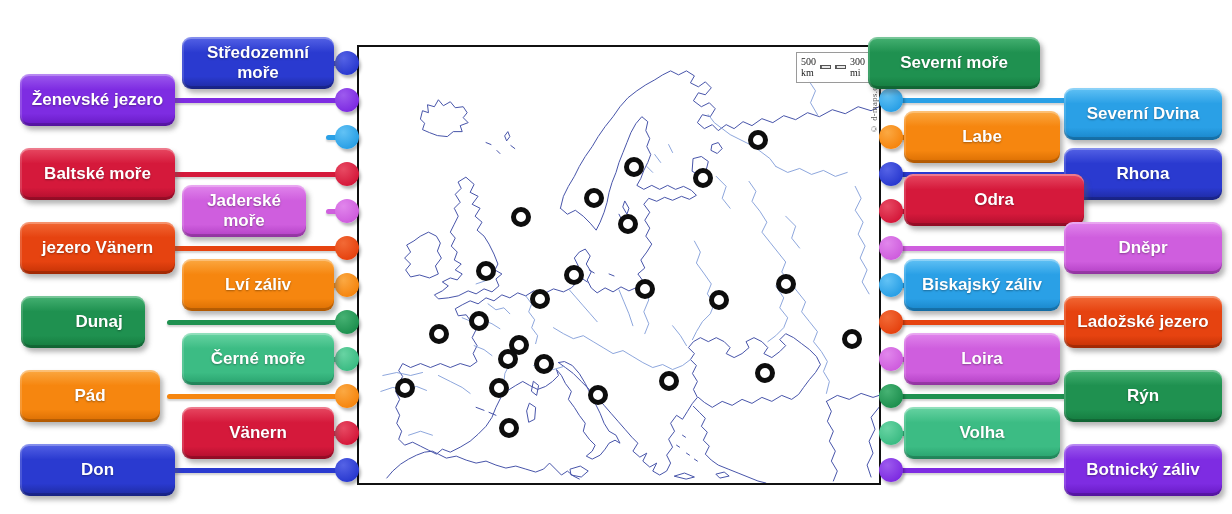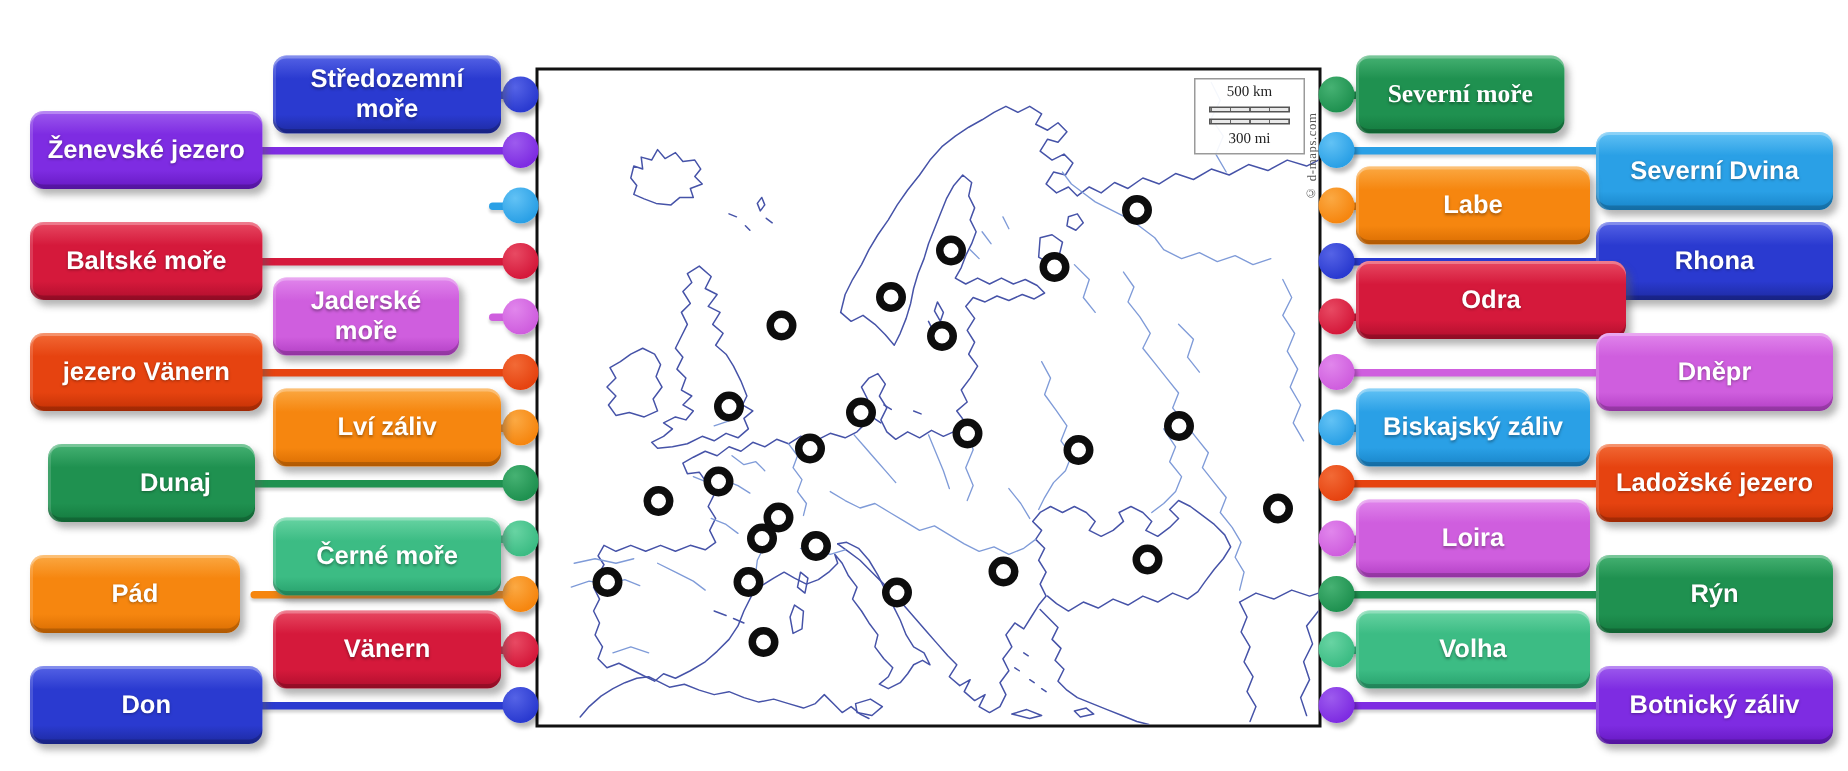--- a/index.html
+++ b/index.html
@@ -18,21 +18,21 @@
   .cdot{position:absolute;z-index:2;width:24px;height:24px;border-radius:50%;
         box-shadow:2px 3px 3px rgba(0,0,0,.28);cursor:pointer;}
   
   #mapbox{position:absolute;left:357px;top:45px;width:524px;height:440px;
           border:2px solid #111;box-sizing:border-box;background:#fff;z-index:0;}
   #mapbox svg{display:block;width:100%;height:100%;}
   .marker{position:absolute;width:10px;height:10px;background:#fff;border:5px solid #0d0d0d;
           border-radius:50%;box-sizing:content-box;cursor:pointer;}
   
   .scalebox{position:absolute;top:5px;right:9px;width:64px;padding:3px 4px 4px;border:1px solid #9a9a9a;
-            background:rgba(255,255,255,.92);display:flex;flex-direction:column;align-items:center;gap:4px;
+            background:rgba(255,255,255,.92);display:flex;align-items:center;gap:4px;
             font-family:"Liberation Serif",serif;font-size:10px;color:#222;z-index:2;}
   .sbar{width:54px;height:4px;border:1px solid #555;box-sizing:border-box;
         background:repeating-linear-gradient(90deg,#666 0 1px,#e9e9e9 1px 13px);}
   .copyright{position:absolute;top:28px;right:0px;z-index:2;writing-mode:vertical-rl;
              transform:rotate(180deg);font-family:"Liberation Serif",serif;font-size:8.5px;color:#555;
              letter-spacing:.4px;}
 </style>
 </head>
 <body>
 
@@ -127,36 +127,36 @@
     <div class="cdot" style="left: 335px; top: 199px; background: radial-gradient(circle at 35% 30%, rgb(225, 134, 236), rgb(207, 94, 222) 72%);"></div>
     <div class="chip" style="--light: #e186ec; --body: #cf5ede; --dark: #b23fc4; left: 182px; width: 124px; top: 185px; height: 52px;">Jaderské moře</div>
     <div class="cline" style="left: 167px; width: 180px; top: 245.5px; background: rgb(230, 67, 16);"></div>
     <div class="cdot" style="left: 335px; top: 236px; background: radial-gradient(circle at 35% 30%, rgb(242, 106, 54), rgb(230, 67, 16) 72%);"></div>
     <div class="chip" style="--light: #f26a36; --body: #e64310; --dark: #c33105; left: 20px; width: 155px; top: 222px; height: 52px;">jezero Vänern</div>
     <div class="cline" style="left: 326px; width: 21px; top: 282.5px; background: rgb(246, 134, 15);"></div>
     <div class="cdot" style="left: 335px; top: 273px; background: radial-gradient(circle at 35% 30%, rgb(251, 169, 67), rgb(246, 134, 15) 72%);"></div>
     <div class="chip" style="--light: #fba943; --body: #f6860f; --dark: #d96d02; left: 182px; width: 152px; top: 259px; height: 52px;">Lví záliv</div>
     <div class="cline" style="left: 167px; width: 180px; top: 319.5px; background: rgb(31, 145, 80);"></div>
     <div class="cdot" style="left: 335px; top: 310px; background: radial-gradient(circle at 35% 30%, rgb(70, 178, 115), rgb(31, 145, 80) 72%);"></div>
-    <div class="chip" style="--light: #46b273; --body: #1f9150; --dark: #147a3e; left: 32px; width: 138px; top: 296px; height: 52px; padding-left: 36px;">Dunaj</div>
+    <div class="chip" style="--light: #46b273; --body: #1f9150; --dark: #147a3e; left: 21px; width: 124px; top: 296px; height: 52px; padding-left: 36px;">Dunaj</div>
     <div class="cline" style="left: 326px; width: 21px; top: 356.5px; background: rgb(60, 188, 132);"></div>
     <div class="cdot" style="left: 335px; top: 347px; background: radial-gradient(circle at 35% 30%, rgb(104, 212, 163), rgb(60, 188, 132) 72%);"></div>
-    <div class="chip" style="--light: #68d4a3; --body: #3cbc84; --dark: #27a06c; left: 182px; width: 152px; top: 333px; height: 52px; margin-top: 12px;">Černé moře</div>
+    <div class="chip" style="--light: #68d4a3; --body: #3cbc84; --dark: #27a06c; left: 182px; width: 152px; top: 333px; height: 52px;">Černé moře</div>
     <div class="cline" style="left: 167px; width: 180px; top: 393.5px; background: rgb(246, 134, 15);"></div>
     <div class="cdot" style="left: 335px; top: 384px; background: radial-gradient(circle at 35% 30%, rgb(251, 169, 67), rgb(246, 134, 15) 72%);"></div>
     <div class="chip" style="--light: #fba943; --body: #f6860f; --dark: #d96d02; left: 20px; width: 140px; top: 370px; height: 52px;">Pád</div>
     <div class="cline" style="left: 326px; width: 21px; top: 430.5px; background: rgb(213, 25, 59);"></div>
     <div class="cdot" style="left: 335px; top: 421px; background: radial-gradient(circle at 35% 30%, rgb(232, 74, 99), rgb(213, 25, 59) 72%);"></div>
     <div class="chip" style="--light: #e84a63; --body: #d5193b; --dark: #b00e2d; left: 182px; width: 152px; top: 407px; height: 52px;">Vänern</div>
     <div class="cline" style="left: 167px; width: 180px; top: 467.5px; background: rgb(42, 58, 208);"></div>
     <div class="cdot" style="left: 335px; top: 458px; background: radial-gradient(circle at 35% 30%, rgb(85, 99, 230), rgb(42, 58, 208) 72%);"></div>
     <div class="chip" style="--light: #5563e6; --body: #2a3ad0; --dark: #1d2aa0; left: 20px; width: 155px; top: 444px; height: 52px;">Don</div>
     <div class="cline" style="left: 881px; width: 33px; top: 60.5px; background: rgb(31, 145, 80);"></div>
     <div class="cdot" style="left: 879px; top: 51px; background: radial-gradient(circle at 35% 30%, rgb(70, 178, 115), rgb(31, 145, 80) 72%);"></div>
-    <div class="chip" style="--light: #46b273; --body: #1f9150; --dark: #147a3e; left: 904px; width: 139px; top: 37px; height: 52px; font-family: Liberation Serif, serif;">Severní moře</div>
+    <div class="chip" style="--light: #46b273; --body: #1f9150; --dark: #147a3e; left: 868px; width: 172px; top: 37px; height: 52px;">Severní moře</div>
     <div class="cline" style="left: 881px; width: 193px; top: 97.5px; background: rgb(42, 160, 230);"></div>
     <div class="cdot" style="left: 879px; top: 88px; background: radial-gradient(circle at 35% 30%, rgb(98, 194, 245), rgb(42, 160, 230) 72%);"></div>
     <div class="chip" style="--light: #62c2f5; --body: #2aa0e6; --dark: #1884c8; left: 1064px; width: 158px; top: 88px; height: 52px;">Severní Dvina</div>
     <div class="cline" style="left: 881px; width: 33px; top: 134.5px; background: rgb(246, 134, 15);"></div>
     <div class="cdot" style="left: 879px; top: 125px; background: radial-gradient(circle at 35% 30%, rgb(251, 169, 67), rgb(246, 134, 15) 72%);"></div>
     <div class="chip" style="--light: #fba943; --body: #f6860f; --dark: #d96d02; left: 904px; width: 156px; top: 111px; height: 52px;">Labe</div>
     <div class="cline" style="left: 881px; width: 193px; top: 171.5px; background: rgb(42, 58, 208);"></div>
     <div class="cdot" style="left: 879px; top: 162px; background: radial-gradient(circle at 35% 30%, rgb(85, 99, 230), rgb(42, 58, 208) 72%);"></div>
     <div class="chip" style="--light: #5563e6; --body: #2a3ad0; --dark: #1d2aa0; left: 1064px; width: 158px; top: 148px; height: 52px;">Rhona</div>
     <div class="cline" style="left: 881px; width: 33px; top: 208.5px; background: rgb(213, 25, 59);"></div>

